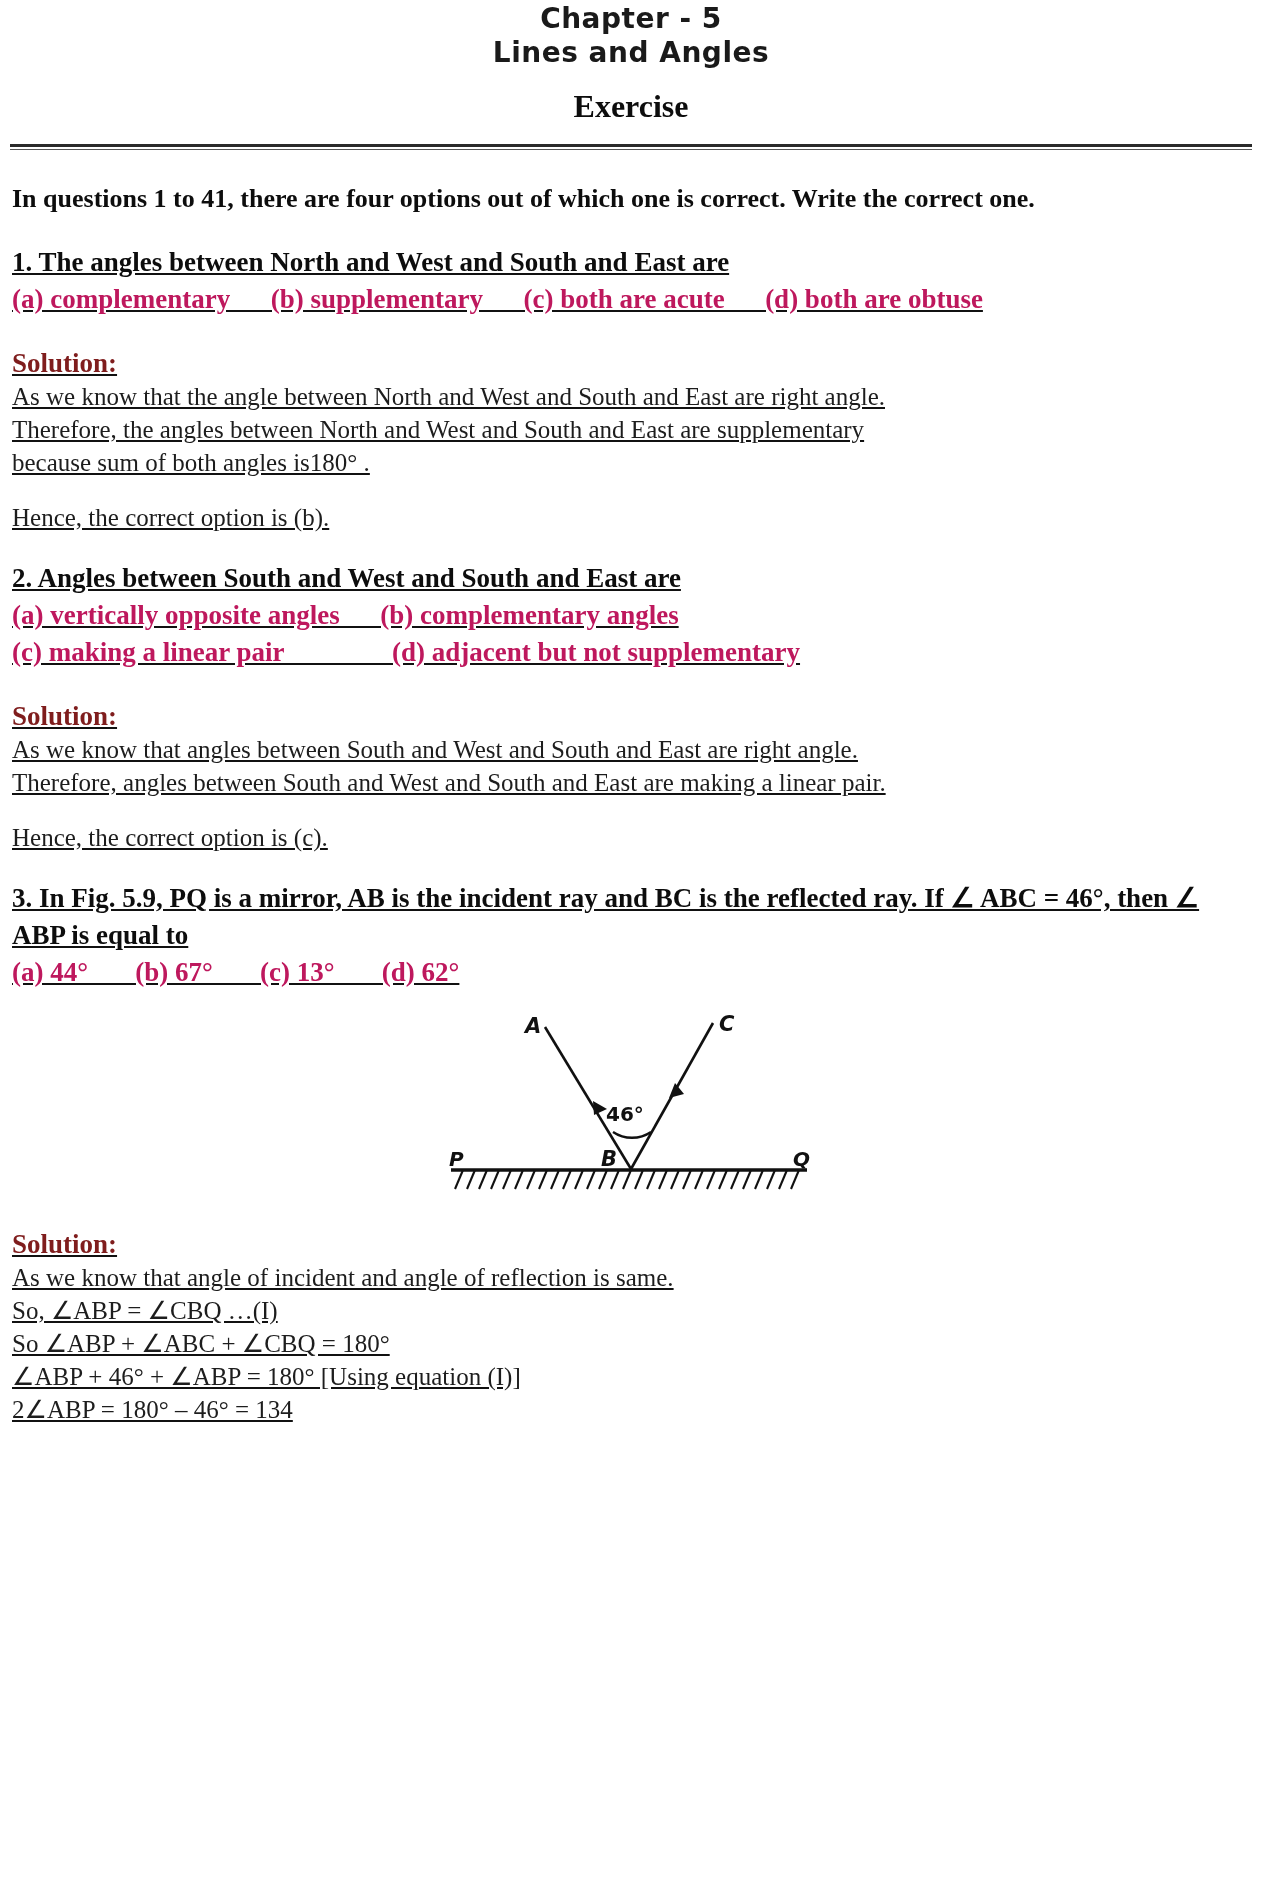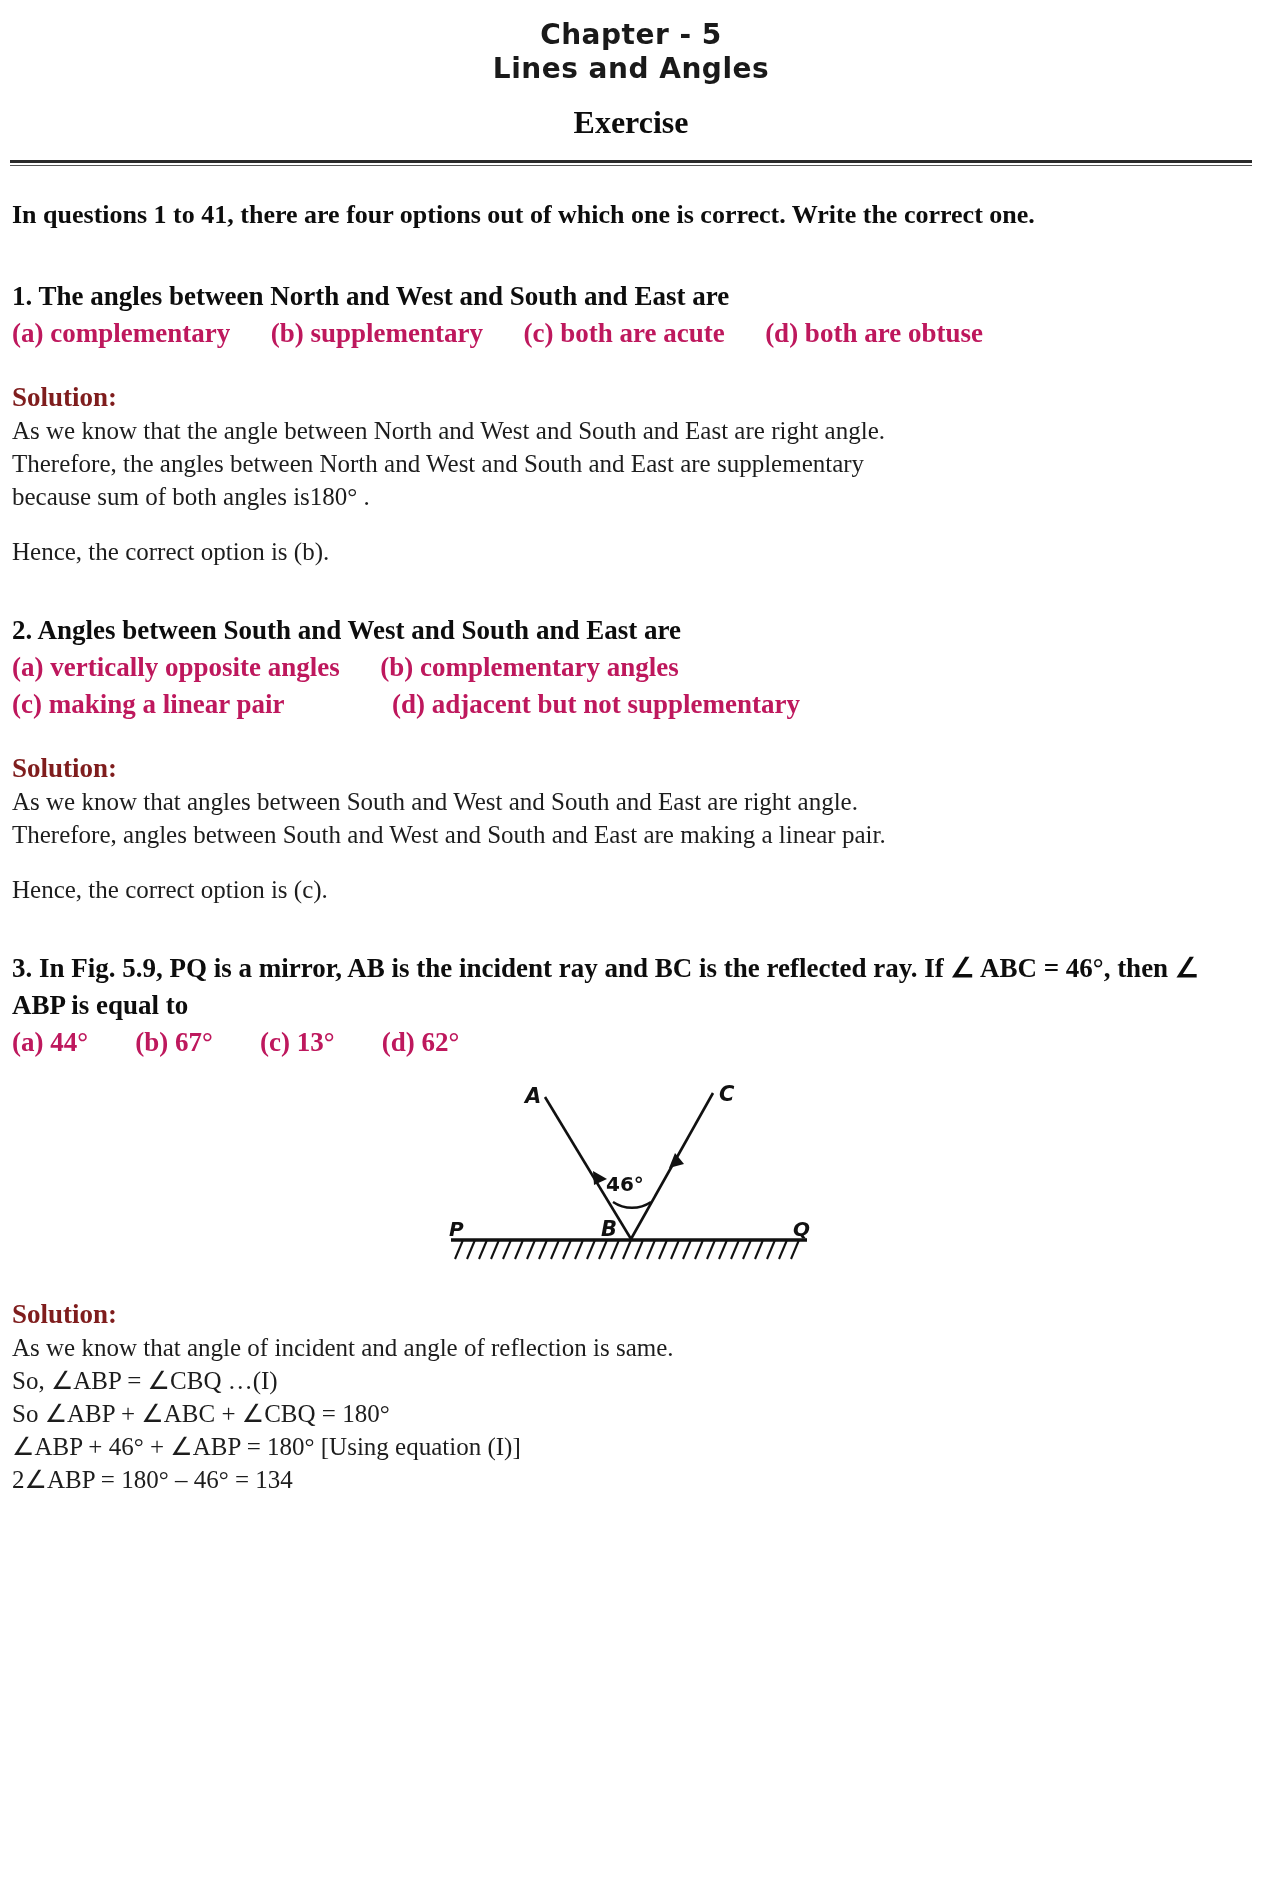--- a/index.html
+++ b/index.html
@@ -13,21 +13,21 @@
     height: 1891px;
     font-family: "Liberation Serif", serif;
     color: #111111;
     overflow: hidden;
   }
   .page {
     position: relative;
     width: 1262px;
     height: 1891px;
     box-sizing: border-box;
-    padding: 16px 10px;
+    padding: 0 10px;
   }
 
   
   .doc-header {
     text-align: center;
     padding-top: 2px;
   }
   .chapter-line {
     font-family: "DejaVu Sans", sans-serif;
     font-weight: bold;
@@ -58,21 +58,22 @@
     padding: 0 2px;
   }
   .intro {
     font-weight: bold;
     font-size: 26px;
     line-height: 38px;
     margin-top: 30px;
     color: #0d0d0d;
   }
   .qblock {
-    margin-top: 44px;
+    margin-top: 26px;
+    text-decoration: underline;
   }
   .qtext {
     font-weight: bold;
     font-size: 27px;
     line-height: 37px;
     color: #0d0d0d;
   }
   .qopts {
     font-weight: bold;
     font-size: 27px;

